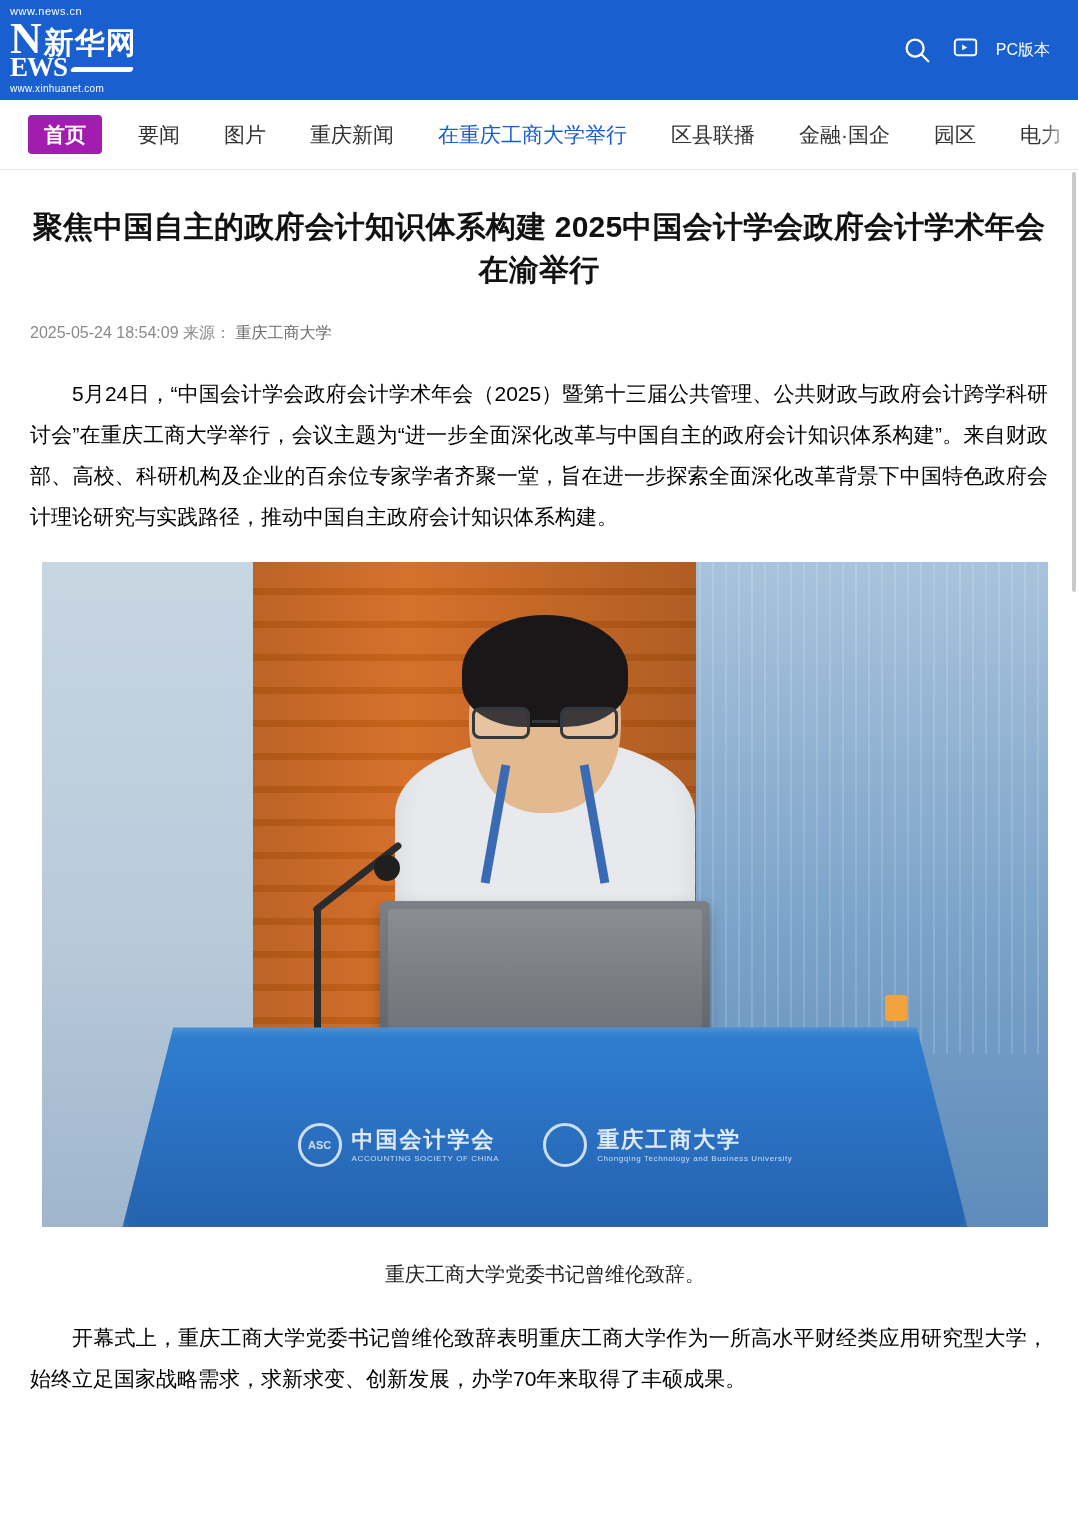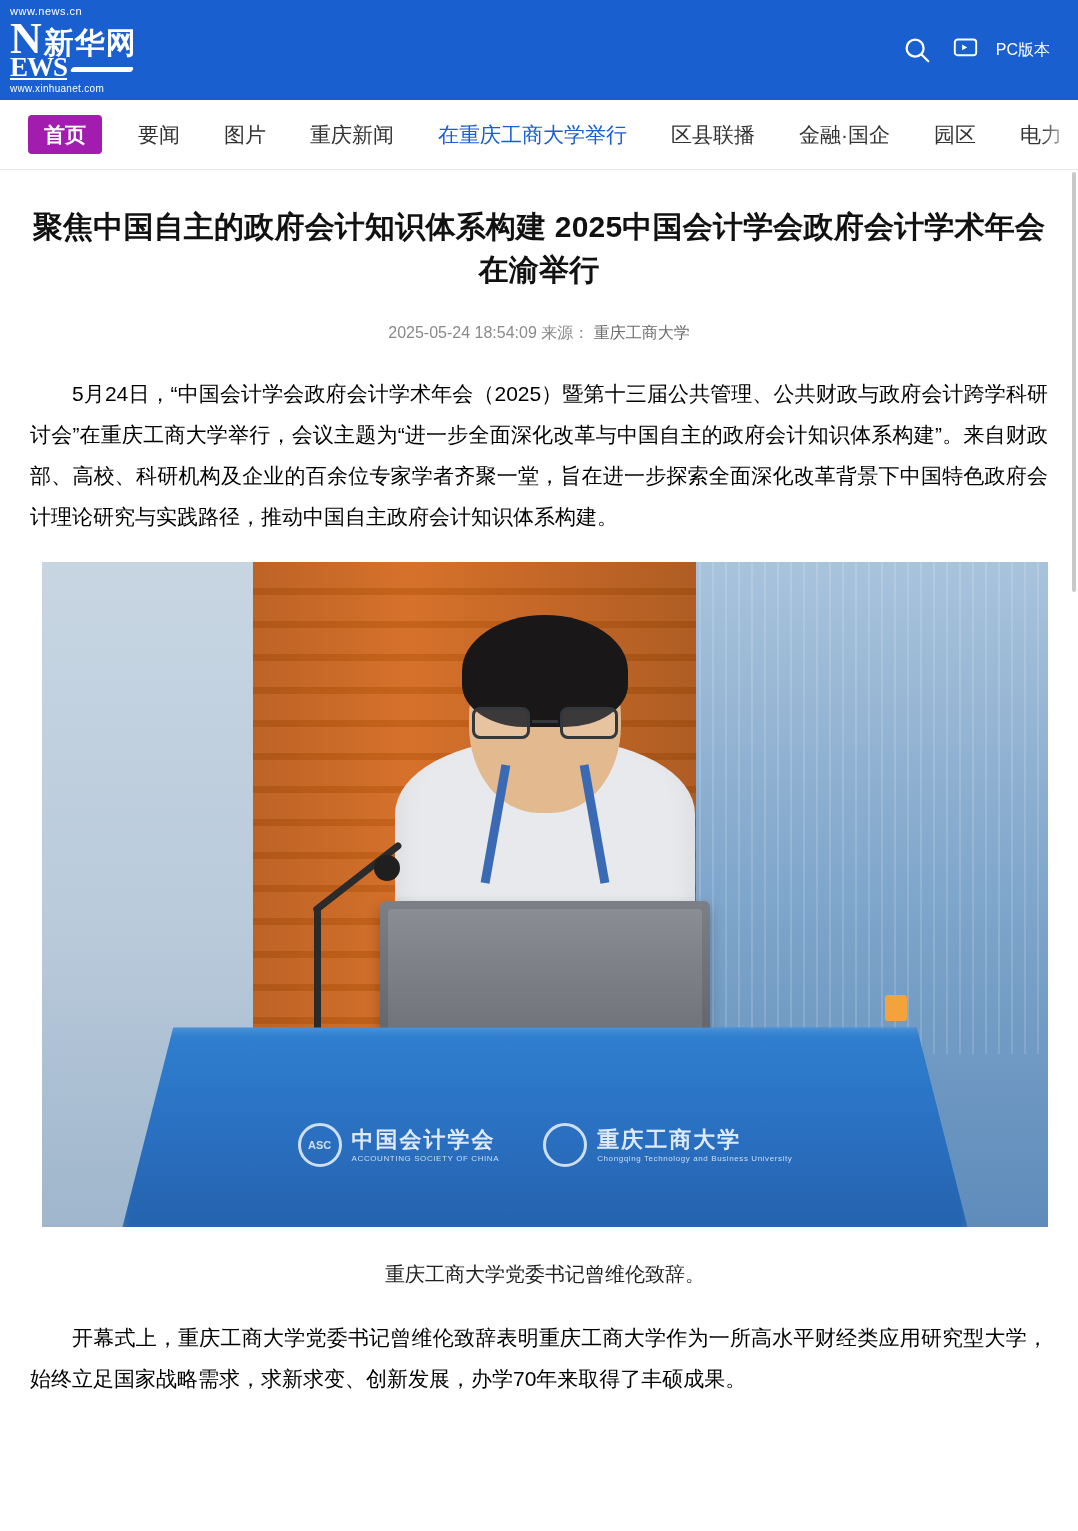--- a/index.html
+++ b/index.html
@@ -54,21 +54,20 @@
     font-size: 30px;
     font-weight: bold;
     color: #ffffff;
     margin-left: 2px;
     letter-spacing: 1px;
   }
   .logo-news-row {
     display: flex;
     align-items: baseline;
     margin-top: -4px;
-    text-decoration: underline;
   }
   .logo-ews {
     font-size: 27px;
     font-weight: bold;
     color: #ffffff;
     font-family: "Liberation Serif", serif;
     letter-spacing: -1px;
   }
   .logo-swish {
     width: 62px;
@@ -159,21 +158,21 @@
   .headline {
     font-size: 30px;
     font-weight: bold;
     color: #111111;
     line-height: 1.42;
     text-align: center;
     margin: 8px 0 22px 0;
     letter-spacing: 0.2px;
   }
   .meta {
-    text-align: center;
+    text-align: left;
     font-size: 16px;
     color: #8a8a8a;
     margin-bottom: 30px;
     margin-top: 32px;
   }
   .meta .source-name { color: #6d6d6d; }
 
   .para {
     font-size: 21px;
     line-height: 1.95;

